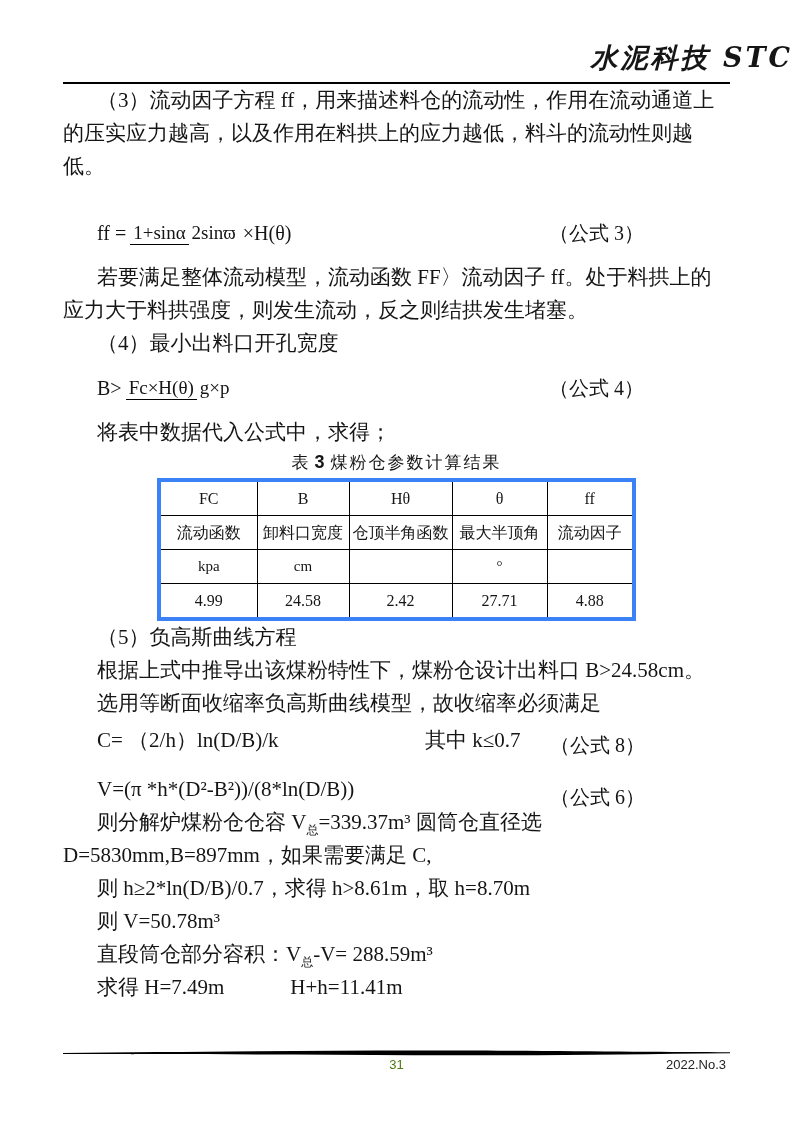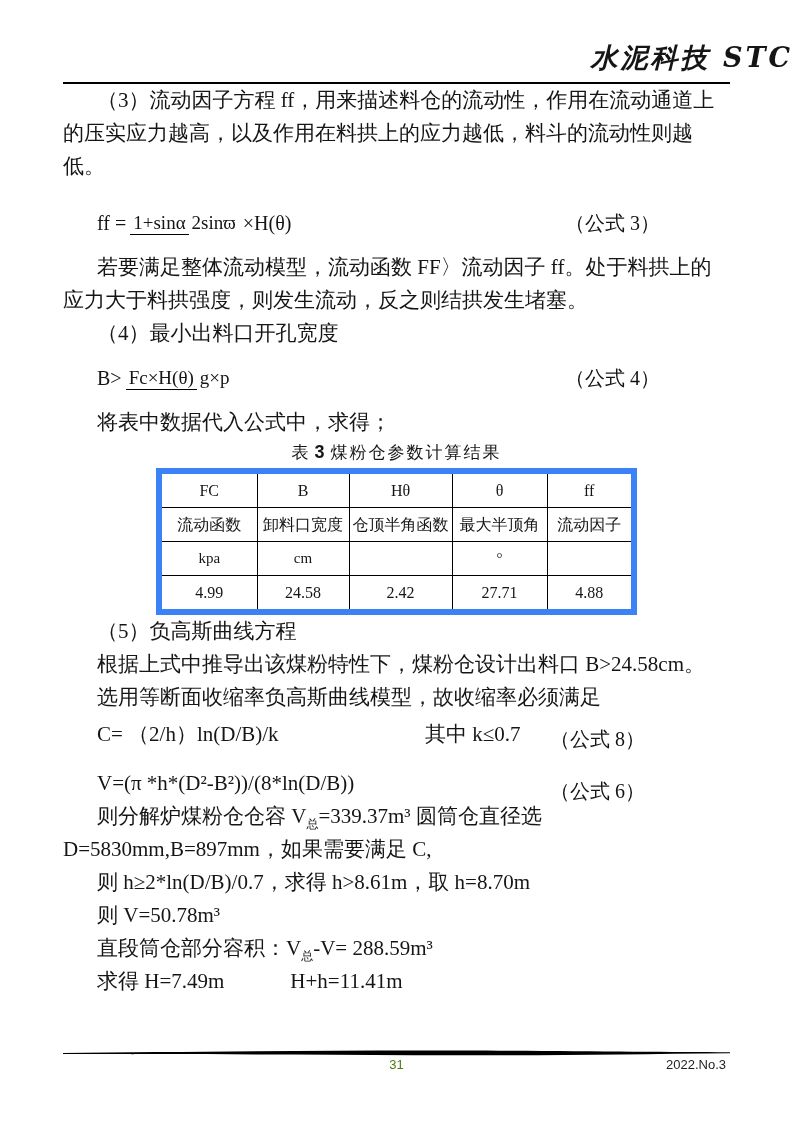--- a/index.html
+++ b/index.html
@@ -15,37 +15,37 @@
     font-family:"DejaVu Serif","Liberation Serif",serif;
   }
   .head-rule{position:absolute;top:82px;left:63px;width:667px;border-top:2px solid #000;}
   
   .content{position:absolute;top:84px;left:63px;width:667px;font-size:21px;line-height:33px;}
   p.para{margin:0;text-indent:34px;}
   .mt5{margin-top:5px}.mt2{margin-top:2px}.mt4{margin-top:4px}.mt6{margin-top:6px}
   .mt13{margin-top:13px}.mt16{margin-top:16px}.mt36{margin-top:36px}
   
   .frow{position:relative;display:flex;align-items:center;height:56px;padding-left:34px;}
-  .frow.f3{margin-top:12px}
+  .frow.f3{margin-top:22px}
   .f-lhs,.f-rhs{font-size:20px;}
   .frac{display:inline-flex;flex-direction:row;text-align:center;font-size:19px;line-height:23px;margin:0 4px;}
   .frac .num{border-bottom:1.5px solid #000;padding:0 3px;}
   .frac .den{padding:0 3px;}
-  .eq-label{position:absolute;right:70px;top:50%;transform:translateY(-50%);font-size:20px;white-space:nowrap;font-family:Liberation Serif, serif;}
+  .eq-label{position:absolute;right:86px;top:50%;transform:translateY(-50%);font-size:20px;white-space:nowrap;font-family:Liberation Serif, serif;}
   
   .lrow{position:relative;height:33px;line-height:33px;padding-left:34px;font-size:21px;}
   .lrow .cond{position:absolute;left:362px;top:0;}
   .lrow .eq-label2{position:absolute;right:85px;top:9px;font-size:20px;line-height:24px;white-space:nowrap;}
   .lrow.f6 .eq-label2{top:12px;}
   sub.vsub{font-size:12px;vertical-align:-5px;line-height:0;}
   .gap2{margin-left:66px;}
   
   .tcaption{margin-top:0;text-align:center;font-size:17px;line-height:26px;letter-spacing:2px;}
   .tcaption .capnum{font-family:"Liberation Sans","DejaVu Sans",sans-serif;font-weight:bold;font-size:18px;letter-spacing:0;margin:0 6px 0 4px;}
-  table.ptable{border-collapse:collapse;border:6px solid #3b82f6;margin:2px auto 0;table-layout:fixed;width:475px;}
+  table.ptable{border-collapse:collapse;border:4px solid #3b82f6;margin:2px auto 0;table-layout:fixed;width:475px;}
   table.ptable td{border:1px solid #000;text-align:center;vertical-align:middle;height:27px;padding:0;font-size:16px;}
   tr.r-unit td{font-size:15px;}
   
   .foot-rule{position:absolute;top:1049px;left:63px;width:667px;height:8px;}
   .foot-page{position:absolute;top:1057px;left:0;width:100%;text-align:center;
     font-family:"Liberation Sans","DejaVu Sans",sans-serif;font-size:13px;color:#4d7c0f;}
   .foot-issue{position:absolute;top:1057px;right:67px;
     font-family:"Liberation Sans","DejaVu Sans",sans-serif;font-size:13px;color:#222;}
 </style>
 </head>

